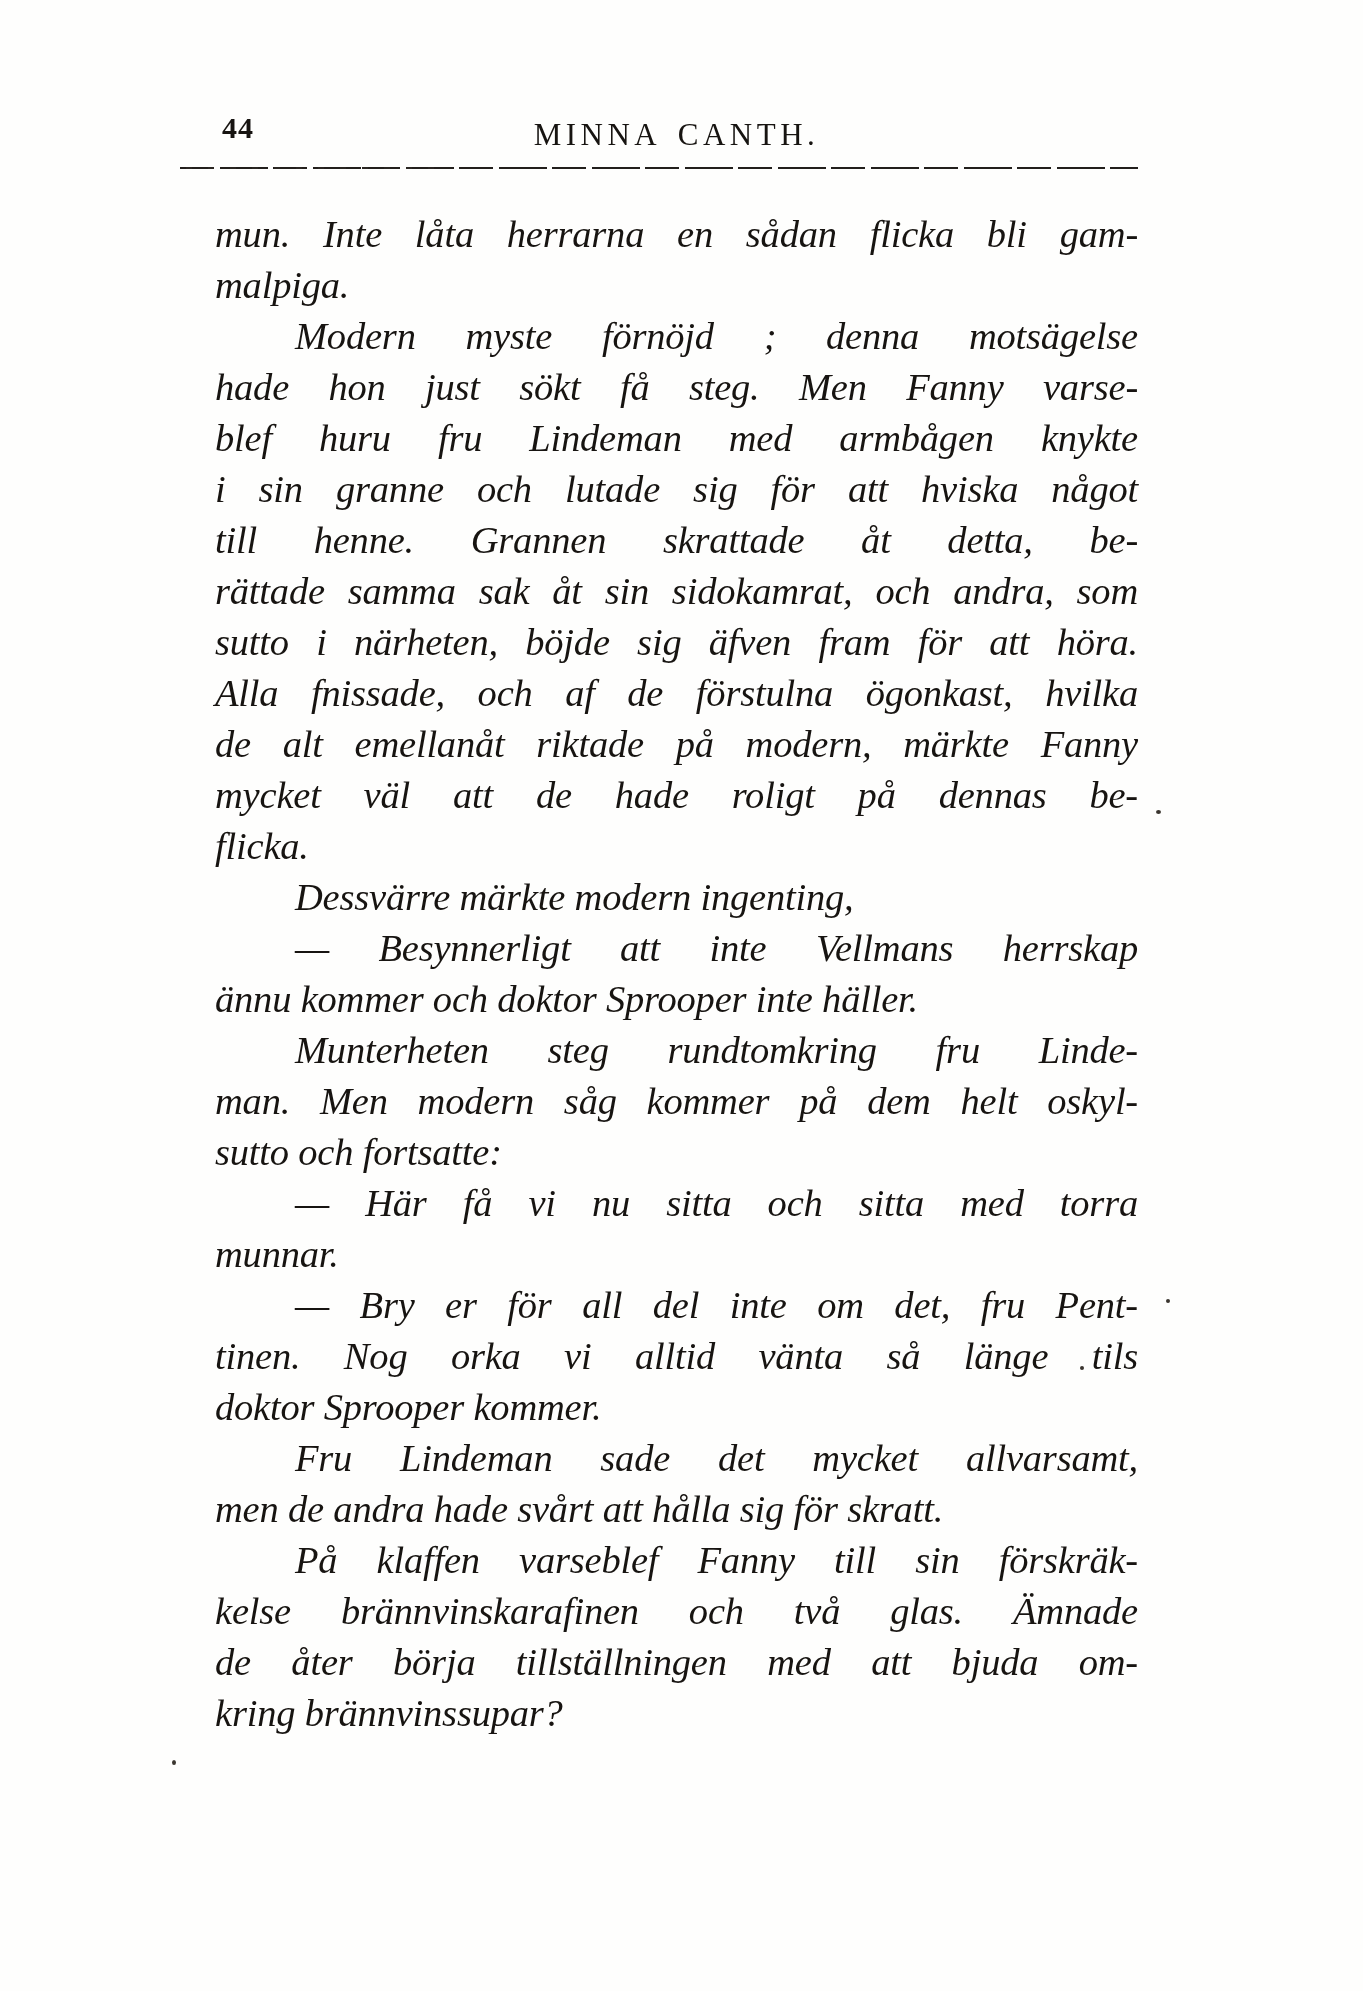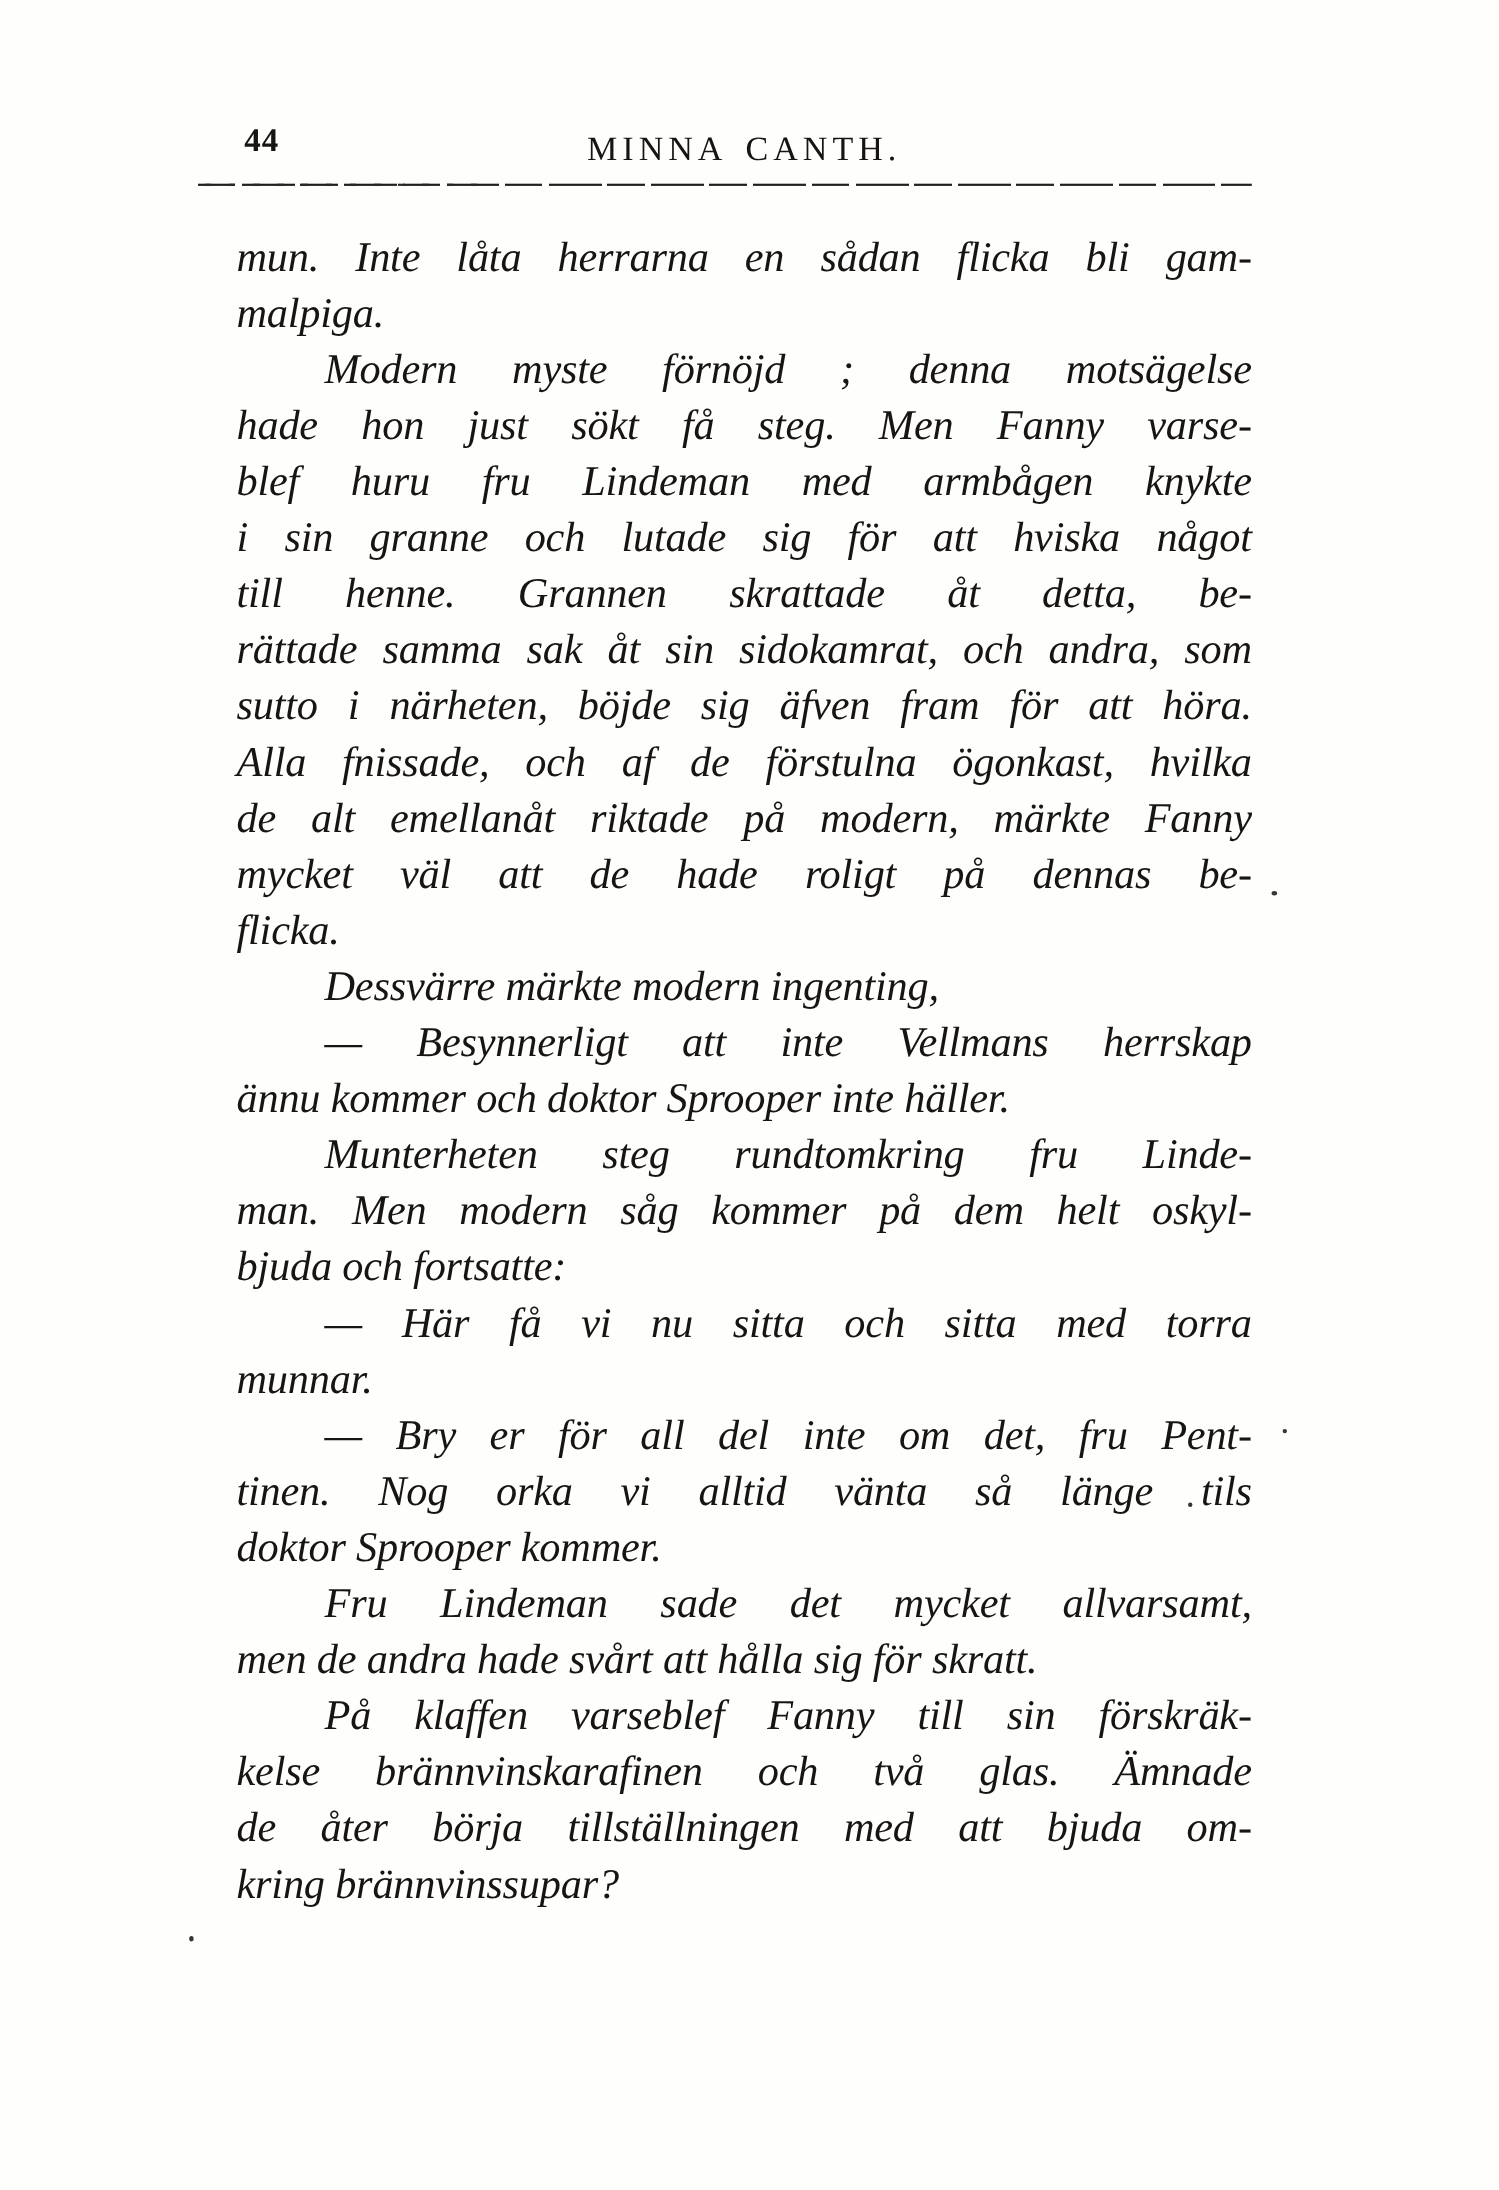--- a/index.html
+++ b/index.html
@@ -94,21 +94,21 @@
       <div class="line jfull">sutto i närheten, böjde sig äfven fram för att höra.</div>
       <div class="line jfull">Alla fnissade, och af de förstulna ögonkast, hvilka</div>
       <div class="line jfull">de alt emellanåt riktade på modern, märkte Fanny</div>
       <div class="line jfull">mycket väl att de hade roligt på dennas be-</div>
       <div class="line">flicka.</div>
       <div class="line indent">Dessvärre märkte modern ingenting,</div>
       <div class="line indent jfull">— Besynnerligt att inte Vellmans herrskap</div>
       <div class="line">ännu kommer och doktor Sprooper inte häller.</div>
       <div class="line indent jfull">Munterheten steg rundtomkring fru Linde-</div>
       <div class="line jfull">man.  Men modern såg kommer på dem helt oskyl-</div>
-      <div class="line">bjuda och fortsatte:</div>
+      <div class="line">sutto och fortsatte:</div>
       <div class="line indent jfull">— Här få vi nu sitta och sitta med torra</div>
       <div class="line">munnar.</div>
       <div class="line indent jfull">— Bry er för all del inte om det, fru Pent-</div>
       <div class="line jfull">tinen.  Nog orka vi alltid vänta så länge tils</div>
       <div class="line">doktor Sprooper kommer.</div>
       <div class="line indent jfull">Fru Lindeman sade det mycket allvarsamt,</div>
       <div class="line">men de andra hade svårt att hålla sig för skratt.</div>
       <div class="line indent jfull">På klaffen varseblef Fanny till sin förskräk-</div>
       <div class="line jfull">kelse brännvinskarafinen och två glas.  Ämnade</div>
       <div class="line jfull">de åter börja tillställningen med att bjuda om-</div>

